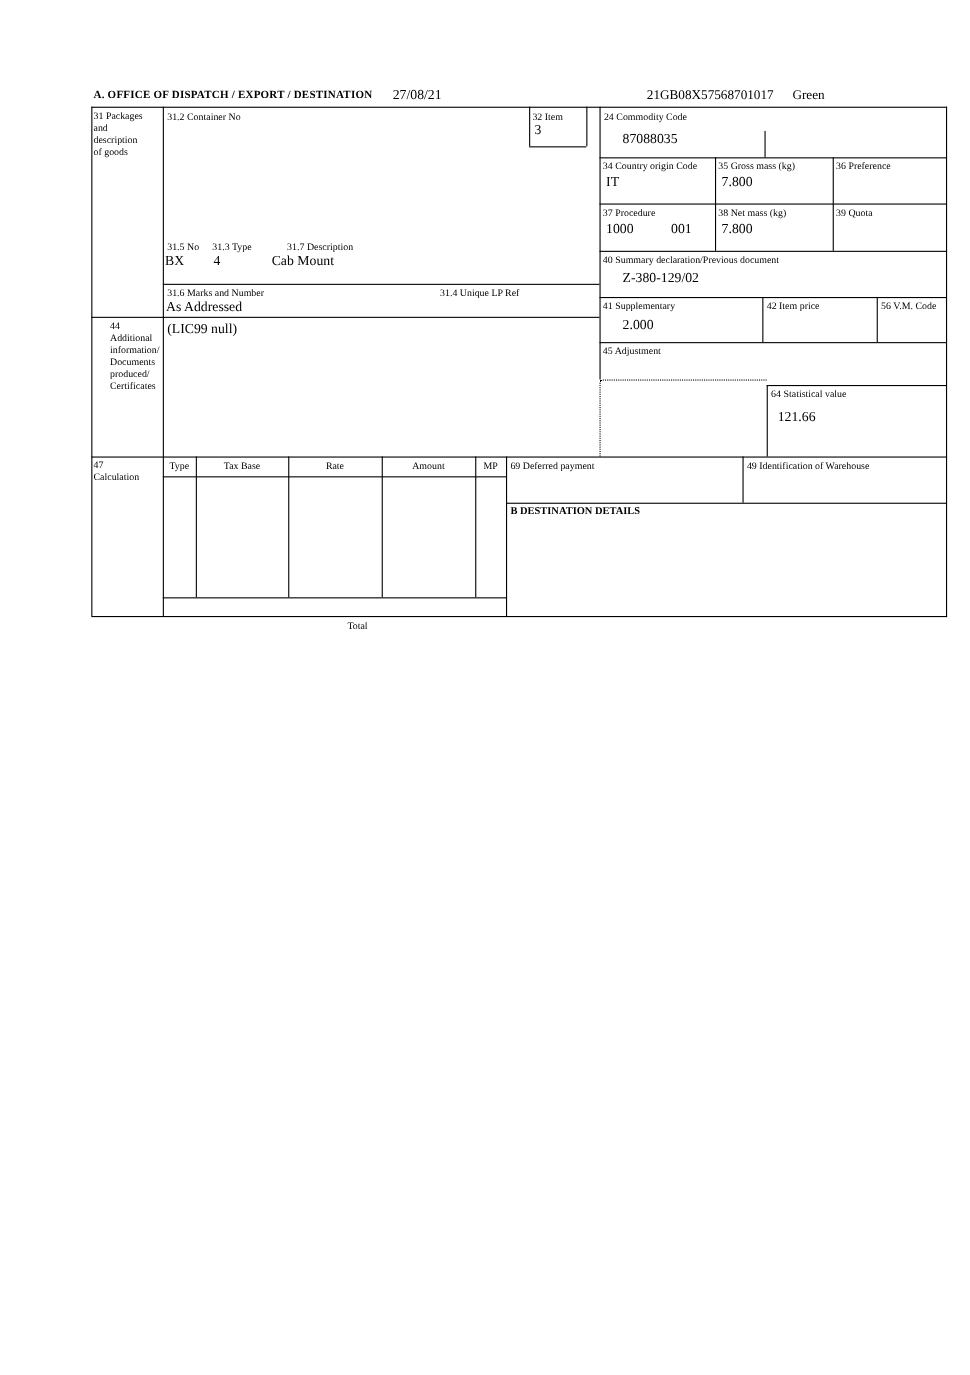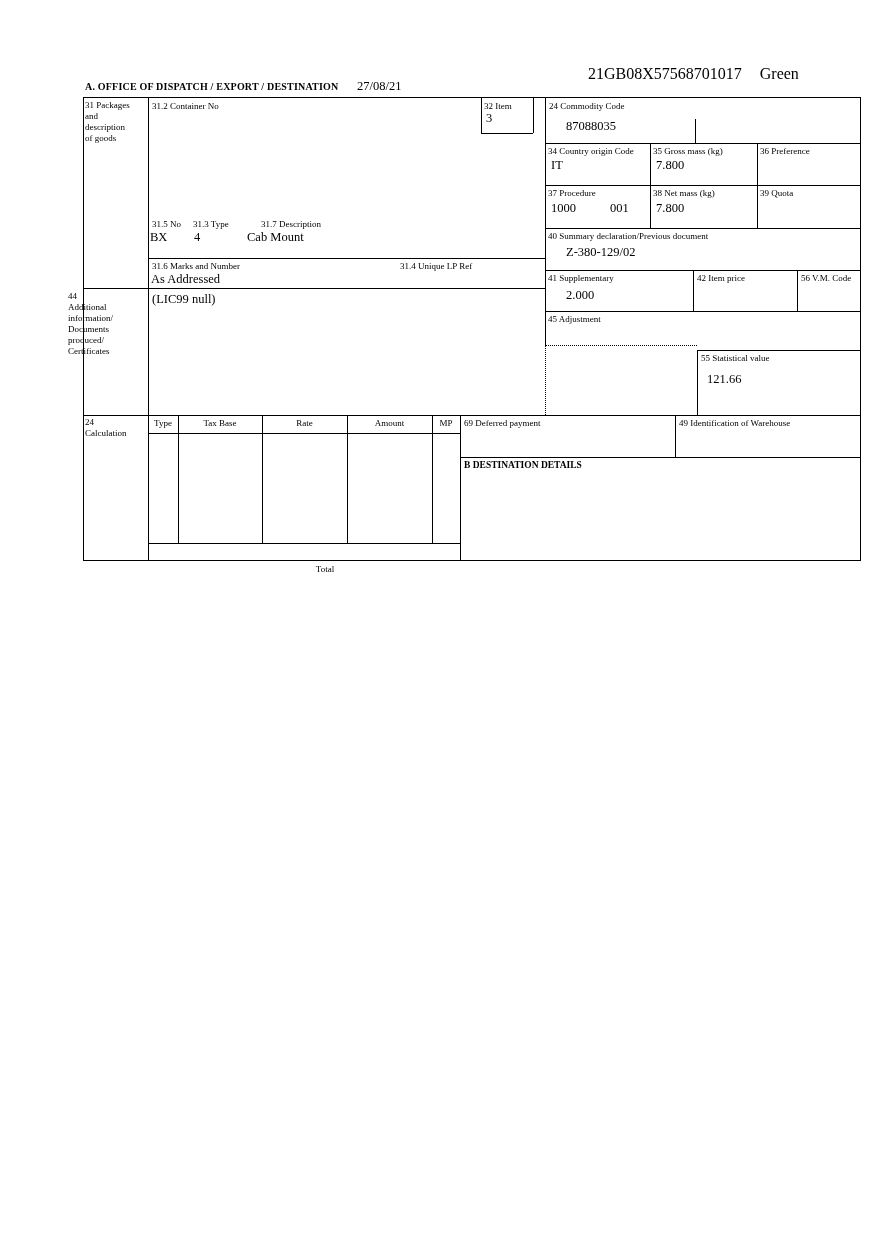--- a/index.html
+++ b/index.html
@@ -10,21 +10,21 @@
   .vline { position:absolute; width:1px; background:#000; }
   .hdot  { position:absolute; height:0; border-top:1px dotted #000; }
   .vdot  { position:absolute; width:0; border-left:1px dotted #000; }
   .lbl { position:absolute; font-size:9px; line-height:11px; white-space:nowrap; }
   .val { position:absolute; font-size:12.5px; line-height:14px; white-space:nowrap; }
   .pre { white-space:pre-line; }
   .ctr { text-align:center; }
   .bold { font-weight:bold; }
   .hdr-a { position:absolute; left:85px; top:81px; font-size:10px; font-weight:bold; letter-spacing:0.2px; white-space:nowrap; }
   .hdr-date { position:absolute; left:357px; top:79px; font-size:12.5px; }
-  .hdr-ref { position:absolute; left:588px; top:65px; font-size:16px; white-space:nowrap; }
+  .hdr-ref { position:absolute; left:588px; top:79px; font-size:12px; white-space:nowrap; }
   .hdr-ref .routing { margin-left:14px; }
 </style>
 </head>
 <body>
 
 <div class="page">
 
   <div class="hdr-a">A.  OFFICE OF DISPATCH / EXPORT / DESTINATION</div>
   <div class="hdr-date">27/08/21</div>
   <div class="hdr-ref">
@@ -109,33 +109,33 @@
   <div class="val" style="left:247px;top:230px">Cab Mount</div>
   <div class="lbl" style="left:152px;top:261px">31.6 Marks and Number</div>
   <div class="lbl" style="left:400px;top:261px">31.4 Unique LP Ref</div>
   <div class="val" style="left:151px;top:272px">As Addressed</div>
 
   <div class="lbl" style="left:548px;top:273px">41 Supplementary</div>
   <div class="val" style="left:566px;top:288px">2.000</div>
   <div class="lbl" style="left:697px;top:273px">42 Item price</div>
   <div class="lbl" style="left:801px;top:273px">56 V.M. Code</div>
 
-  <div class="lbl pre" style="left:68px;top:291px;width:77px">44
+  <div class="lbl pre" style="left:100px;top:291px;width:77px">44
 Additional
 information/
 Documents
 produced/
 Certificates</div>
   <div class="val" style="left:152px;top:292px">(LIC99 null)</div>
 
   <div class="lbl" style="left:548px;top:314px">45 Adjustment</div>
-  <div class="lbl" style="left:701px;top:353px">55 Statistical value</div>
+  <div class="lbl" style="left:701px;top:353px">64 Statistical value</div>
   <div class="val" style="left:707px;top:372px">121.66</div>
 
-  <div class="lbl pre" style="left:85px;top:417px;width:60px">24
+  <div class="lbl pre" style="left:85px;top:417px;width:60px">47
 Calculation</div>
   <div class="lbl ctr" style="left:148px;top:418px;width:30px">Type</div>
   <div class="lbl ctr" style="left:178px;top:418px;width:84px">Tax Base</div>
   <div class="lbl ctr" style="left:262px;top:418px;width:85px">Rate</div>
   <div class="lbl ctr" style="left:347px;top:418px;width:85px">Amount</div>
   <div class="lbl ctr" style="left:432px;top:418px;width:28px">MP</div>
   <div class="lbl ctr" style="left:300px;top:564px;width:50px">Total</div>
 
   <div class="lbl" style="left:464px;top:418px">69 Deferred payment</div>
   <div class="lbl" style="left:679px;top:418px">49 Identification of Warehouse</div>

